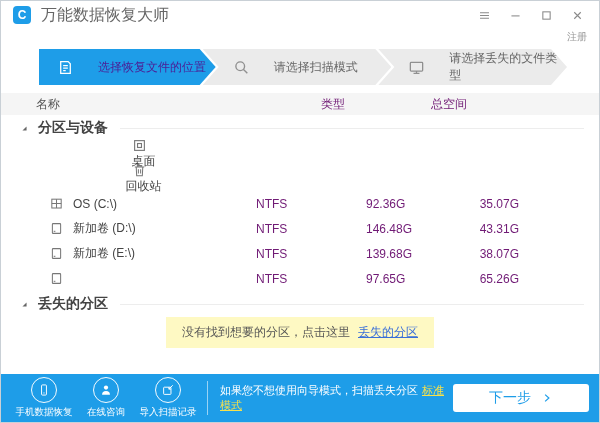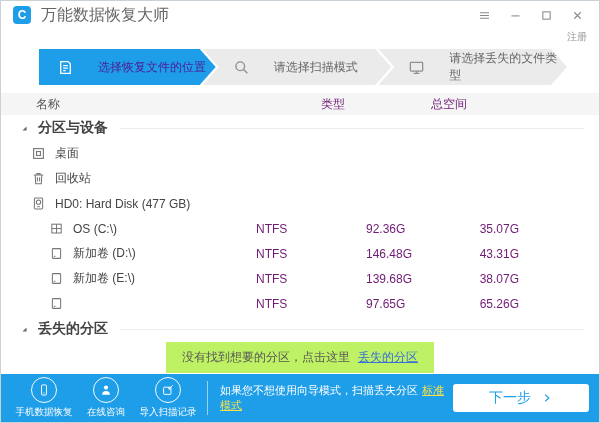--- a/index.html
+++ b/index.html
@@ -39,30 +39,30 @@
   .cell-avail{width:65px;text-align:right;flex:none;}
 
   
   .tree{flex:1;overflow:hidden;display:flex;flex-direction:column;}
   .section-row{height:26px;display:flex;align-items:center;padding:0 15px 0 18px;flex:none;}
   .expander{color:#666;display:flex;}
   .expander svg{width:11px;height:11px;}
   .section-label{font-size:14px;color:#444;font-weight:bold;margin-left:8px;white-space:nowrap;}
   .section-line{flex:1;height:1px;background:#ededed;margin-left:12px;}
   .tree-row{height:25px;display:flex;align-items:center;padding-right:80px;font-size:12px;color:#444;flex:none;cursor:default;}
-  .lvl1 .cell-name{padding-left:30px;}
+  .lvl1 .cell-name{padding-left:30px;flex-direction:column;}
   .lvl2 .cell-name{padding-left:48px;}
   .cell-name .icon{margin-right:9px;color:#777;display:flex;flex:none;}
   .cell-name .icon svg{width:15px;height:15px;}
   .row-name{white-space:nowrap;overflow:hidden;}
   .cell-type,.cell-total,.cell-avail{color:#701a75;}
 
   
   .message-row{height:34px;display:flex;justify-content:center;align-items:flex-start;flex:none;}
-  .message-box{background:#bef264;padding:7px 16px;font-size:12px;color:#555;display:flex;align-items:center;}
+  .message-box{background:#fef9c3;padding:7px 16px;font-size:12px;color:#555;display:flex;align-items:center;}
   .scan-link{color:#3A6FD8;text-decoration:underline;margin-left:8px;cursor:pointer;}
 
   
   .footer{height:48px;background:var(--accent);display:flex;align-items:center;padding:0 8px 0 12px;flex:none;margin-top:auto;}
   .action{width:62px;display:flex;flex-direction:column;align-items:center;gap:2px;color:#fff;cursor:pointer;flex:none;}
   .action-circle{width:26px;height:26px;border:1px solid rgba(255,255,255,.95);border-radius:50%;display:flex;align-items:center;justify-content:center;}
   .action-circle svg{width:14px;height:14px;}
   .action-label{font-size:10px;white-space:nowrap;transform:scale(.95);}
   .footer-divider{width:1px;height:34px;background:rgba(255,255,255,.55);margin:0 12px 0 8px;flex:none;}
   .hint{flex:1;font-size:11px;color:#fff;min-width:0;}
@@ -175,35 +175,20 @@
               <path d="M3 4.3h10M6.3 4.3V2.8h3.4v1.5M4.5 4.3l.5 9.2h6l.5-9.2M6.8 6.6v4.6M9.2 6.6v4.6"></path>
             </svg>
           </span>
       <span class="row-name">回收站</span>
     </span>
     <span class="cell-type"></span>
     <span class="cell-total"></span>
     <span class="cell-avail"></span>
   </div>
 
-  <div class="tree-row lvl1">
-    <span class="cell-name">
-      <span class="icon">
-            <svg viewBox="0 0 16 16" fill="none" stroke="currentColor" stroke-width="1.1">
-              <rect x="3.6" y="2.2" width="8.8" height="11.6" rx="1"></rect>
-              <circle cx="8" cy="6.6" r="2.3"></circle>
-              <path d="M6.6 11.4h2.8"></path>
-            </svg>
-          </span>
-      <span class="row-name">HD0: Hard Disk (477 GB)</span>
-    </span>
-    <span class="cell-type"></span>
-    <span class="cell-total"></span>
-    <span class="cell-avail"></span>
-  </div>
 
   <div class="tree-row lvl2">
     <span class="cell-name">
       <span class="icon">
             <svg viewBox="0 0 16 16" fill="none" stroke="currentColor" stroke-width="1.1">
               <rect x="3" y="3.4" width="10" height="9.4"></rect>
               <path d="M8 3.4v9.4M3 8.1h10"></path>
             </svg>
           </span>
       <span class="row-name">OS (C:\)</span>

